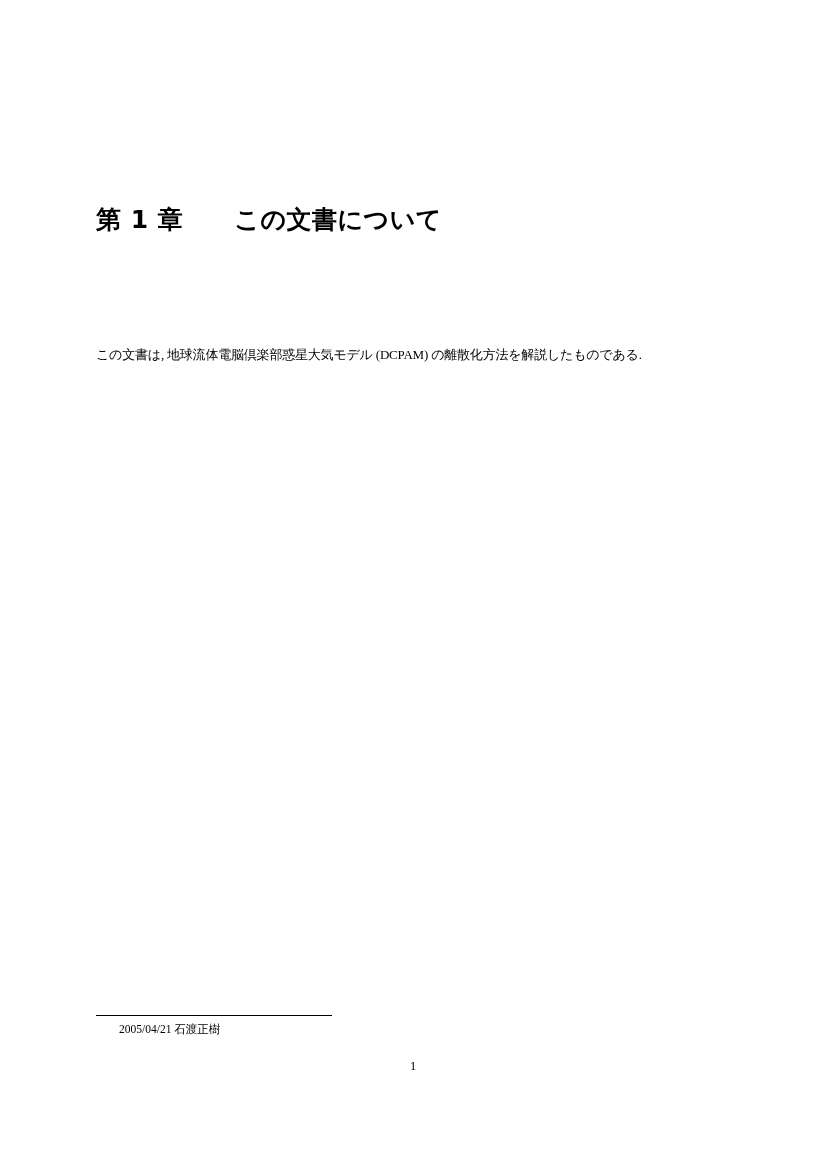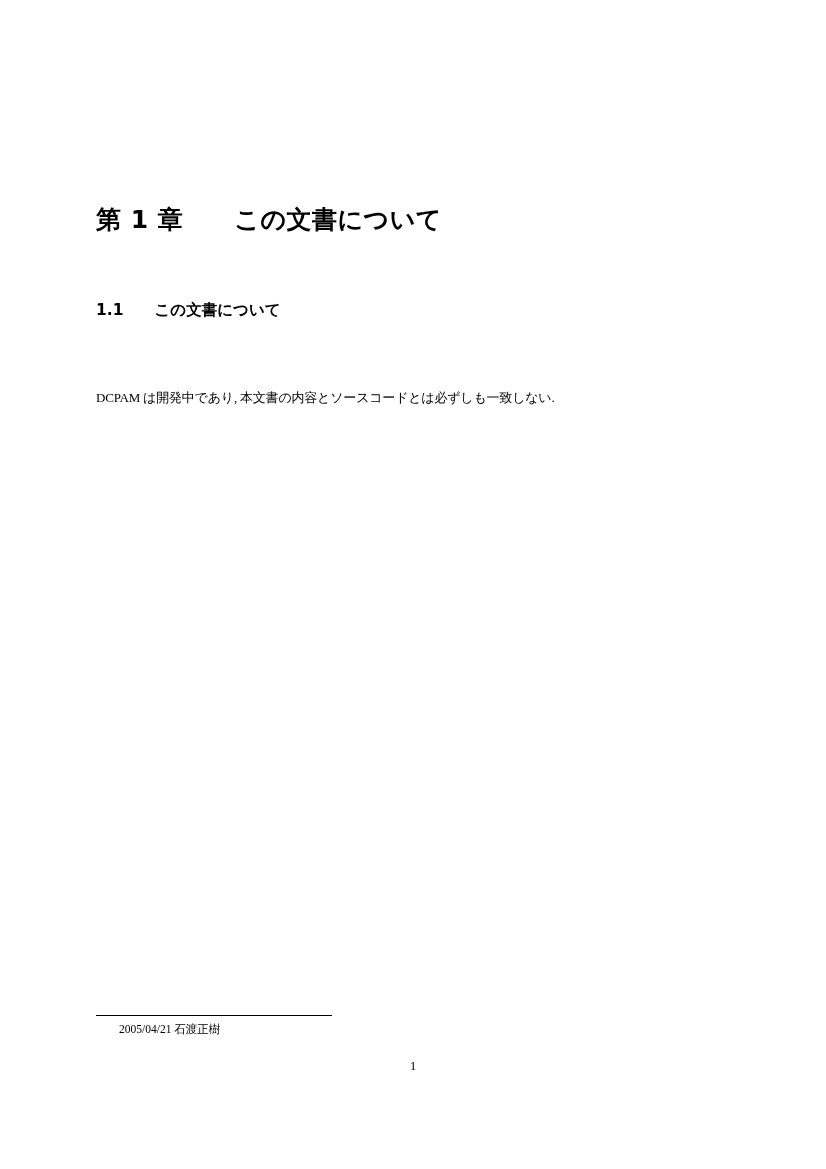--- a/index.html
+++ b/index.html
@@ -76,24 +76,23 @@
     font-size: 12.5px;
   }
 </style>
 </head>
 <body>
 
 <div class="page">
 
   <h1 class="chapter-title">第 1 章　　この文書について</h1>
 
-  <h2 class="section-heading">1.1　　この文書について</h2>
 
+  <p class="para p1">この文書は, 地球流体電脳倶楽部惑星大気モデル (DCPAM) の離散化方法を解説したものである.</p>
 
-  <p class="para p2">DCPAM は開発中であり, 本文書の内容とソースコードとは必ずしも一致しない.</p>
 
   <div class="footnote-rule"></div>
 
   <div class="footnote">2005/04/21 石渡正樹</div>
 
   <div class="page-number">1</div>
 
 </div>
 
 </body></html>

